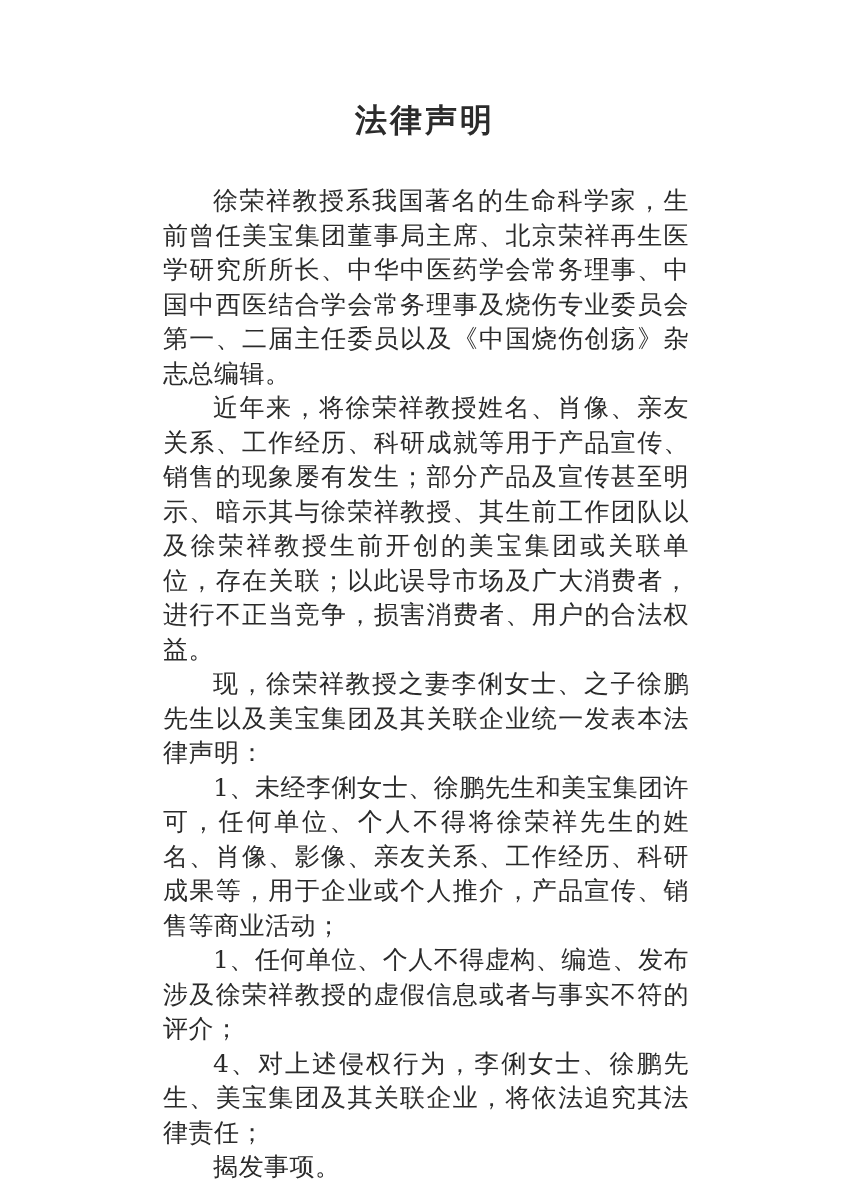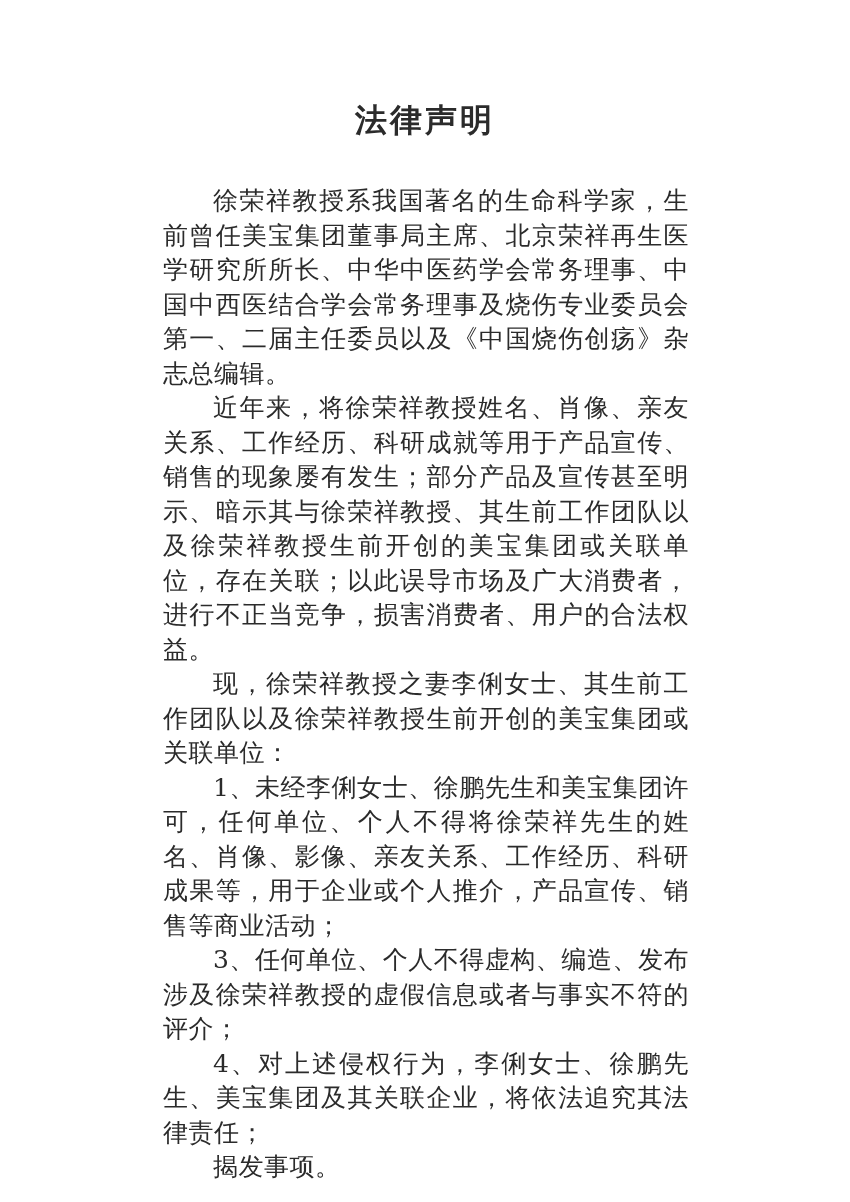--- a/index.html
+++ b/index.html
@@ -56,23 +56,23 @@
 </head>
 <body>
 
 <div class="page">
 
   <h1 class="doc-title">法律声明</h1>
 
   <div class="doc-body">
     <p>徐荣祥教授系我国著名的生命科学家，生前曾任美宝集团董事局主席、北京荣祥再生医学研究所所长、中华中医药学会常务理事、中国中西医结合学会常务理事及烧伤专业委员会第一、二届主任委员以及《中国烧伤创疡》杂志总编辑。</p>
     <p>近年来，将徐荣祥教授姓名、肖像、亲友关系、工作经历、科研成就等用于产品宣传、销售的现象屡有发生；部分产品及宣传甚至明示、暗示其与徐荣祥教授、其生前工作团队以及徐荣祥教授生前开创的美宝集团或关联单位，存在关联；以此误导市场及广大消费者，进行不正当竞争，损害消费者、用户的合法权益。</p>
-    <p>现，徐荣祥教授之妻李俐女士、其生前工作团队以及徐荣祥教授生前开创的美宝集团或关联单位：</p>
+    <p>现，徐荣祥教授之妻李俐女士、之子徐鹏先生以及美宝集团及其关联企业统一发表本法律声明：</p>
     <p>1、未经李俐女士、徐鹏先生和美宝集团许可，任何单位、个人不得将徐荣祥先生的姓名、肖像、影像、亲友关系、工作经历、科研成果等，用于企业或个人推介，产品宣传、销售等商业活动；</p>
-    <p>3、任何单位、个人不得虚构、编造、发布涉及徐荣祥教授的虚假信息或者与事实不符的评介；</p>
+    <p>1、任何单位、个人不得虚构、编造、发布涉及徐荣祥教授的虚假信息或者与事实不符的评介；</p>
     <p>4、对上述侵权行为，李俐女士、徐鹏先生、美宝集团及其关联企业，将依法追究其法律责任；</p>
     <p>揭发事项。</p>
   </div>
 
   <div class="signature">
     <div>李俐</div>
     <div>徐鹏</div>
     <div>法律声明</div>
     <div>2018 年 6 月 7 日</div>
   </div>

